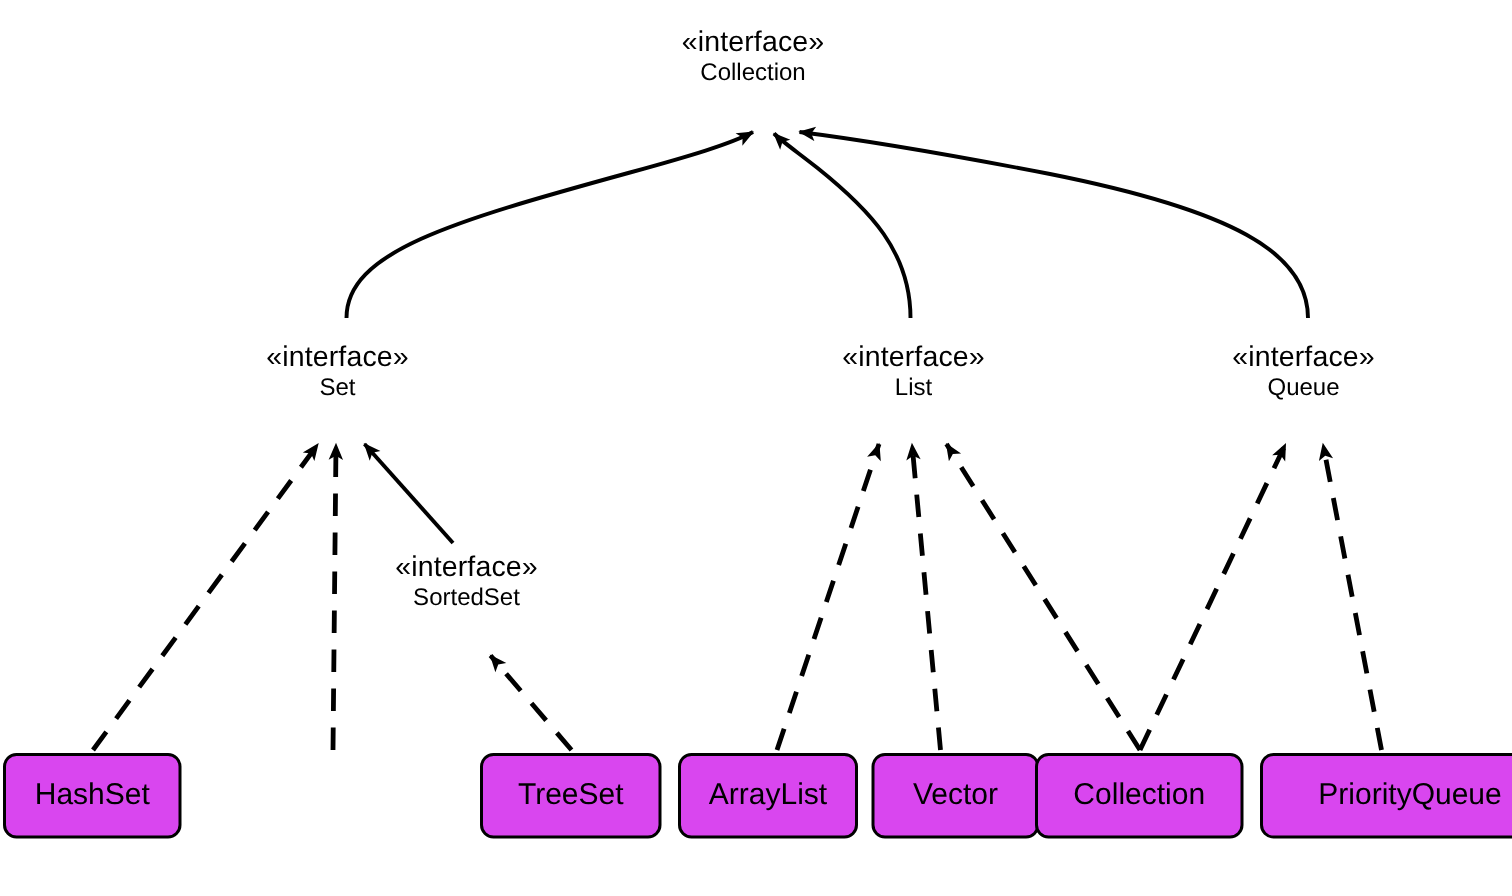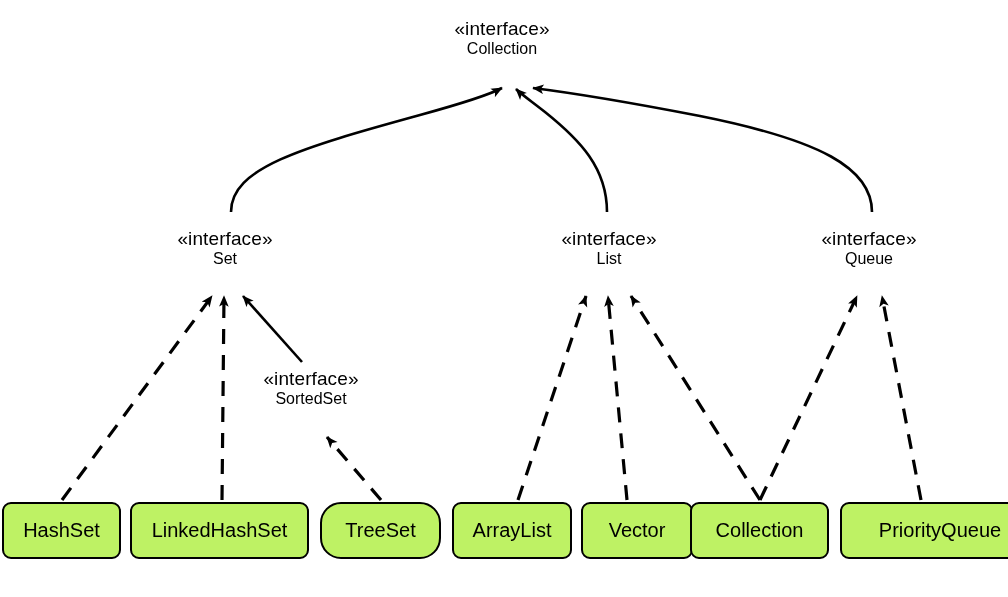--- a/index.html
+++ b/index.html
@@ -37,21 +37,21 @@
   }
   .iname {
     display: block;
     font-size: 16px;
   }
   .class-box {
     position: absolute;
     box-sizing: border-box;
     border: 2.6px solid #000000;
     border-radius: 9px;
-    background: #bef264;
+    background: #d946ef;
     display: flex;
     align-items: center;
     justify-content: center;
     color: #000000;
     font-size: 20px;
     white-space: nowrap;
     user-select: none;
   }
 </style>
 </head>
@@ -115,24 +115,21 @@
   </div>
 
   <div class="node-label" id="label-sortedset" style="left: 311px; top: 368px; transform: translateX(-50%);">
     <span class="stereotype">«interface»</span>
     <span class="iname">SortedSet</span>
   </div>
 
   <div class="class-box" id="box-hashset" style="left: 2px; top: 502px; width: 119px; height: 57px;">
     <span>HashSet</span>
   </div>
-  <div class="class-box" id="box-linkedhashset" style="left: 130px; top: 502px; width: 179px; height: 57px;">
-    <span>LinkedHashSet</span>
-  </div>
-  <div class="class-box" id="box-treeset" style="left: 320px; top: 502px; width: 121px; height: 57px; border-radius: 21px;">
+  <div class="class-box" id="box-treeset" style="left: 320px; top: 502px; width: 121px; height: 57px;">
     <span>TreeSet</span>
   </div>
   <div class="class-box" id="box-arraylist" style="left: 452px; top: 502px; width: 120px; height: 57px;">
     <span>ArrayList</span>
   </div>
   <div class="class-box" id="box-vector" style="left: 581px; top: 502px; width: 112px; height: 57px;">
     <span>Vector</span>
   </div>
   <div class="class-box" id="box-linkedlist" style="left: 690px; top: 502px; width: 139px; height: 57px;">
     <span>Collection</span>

